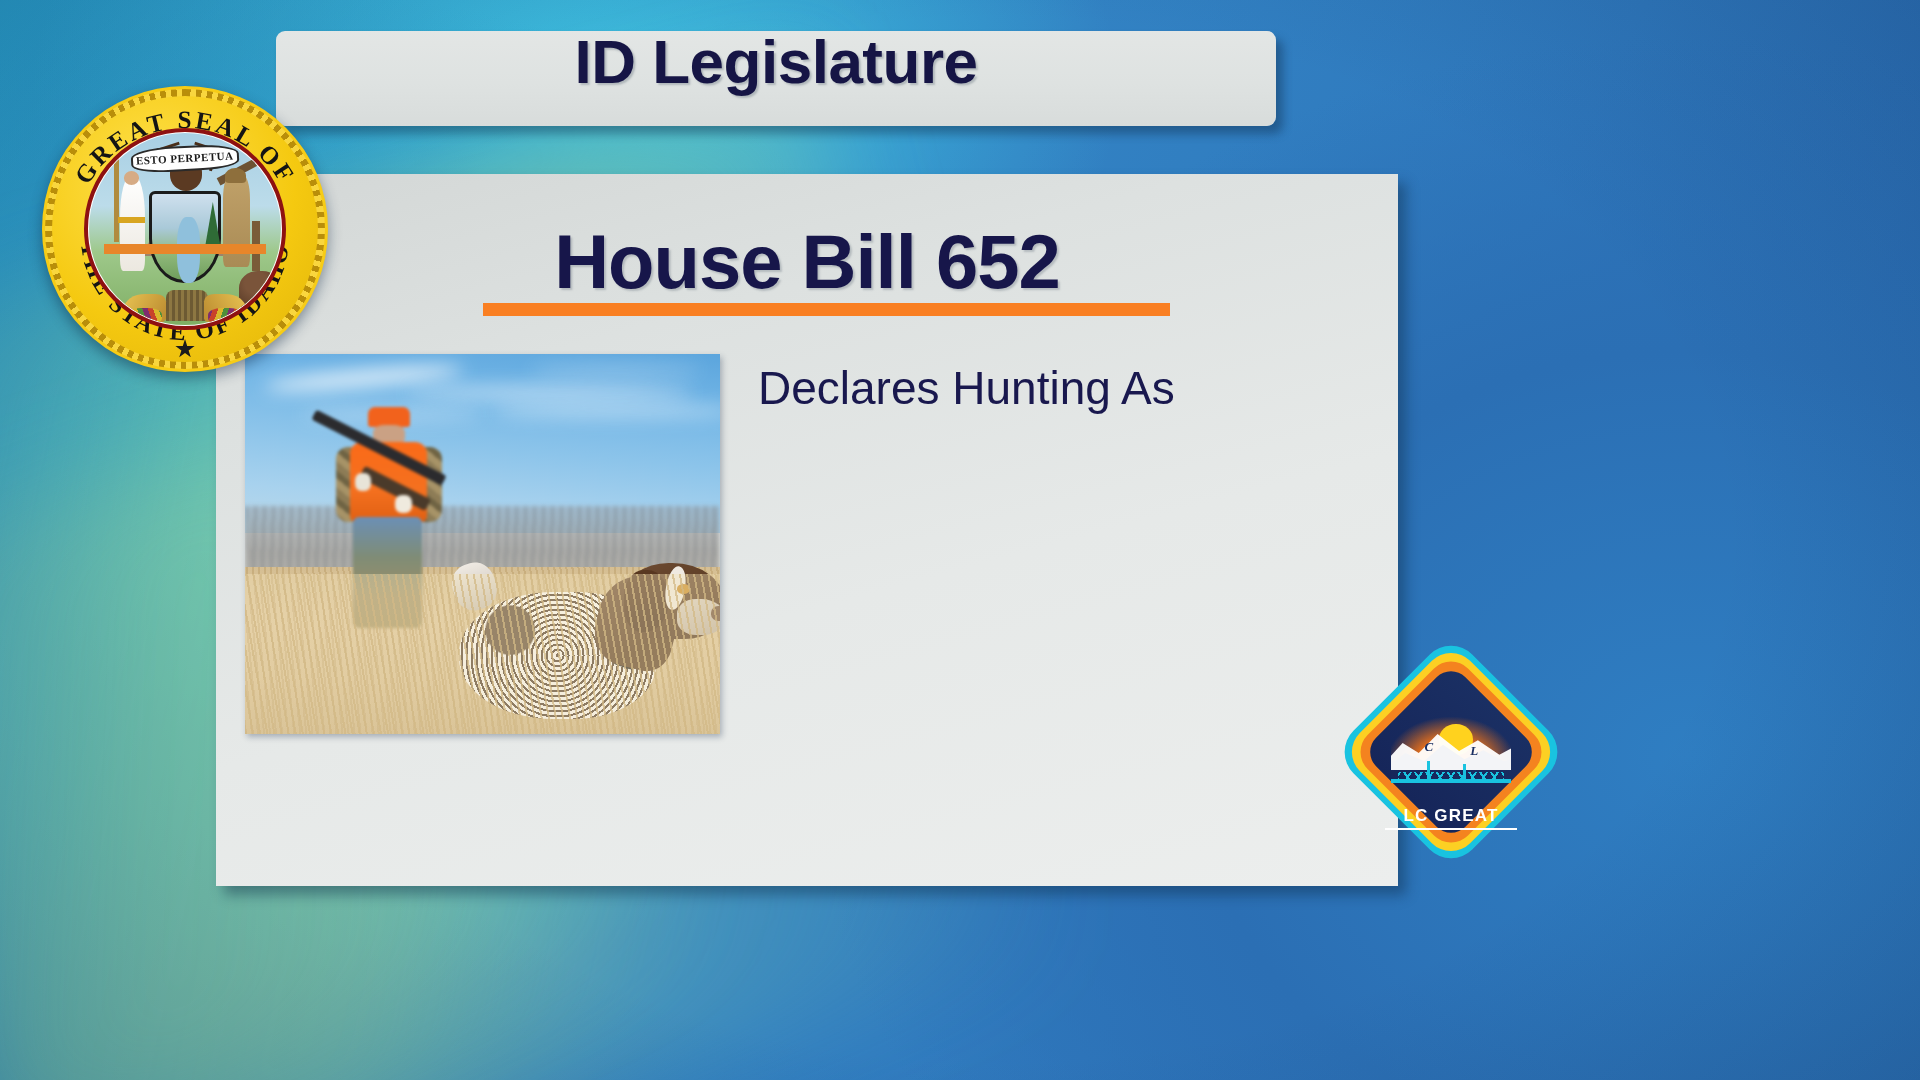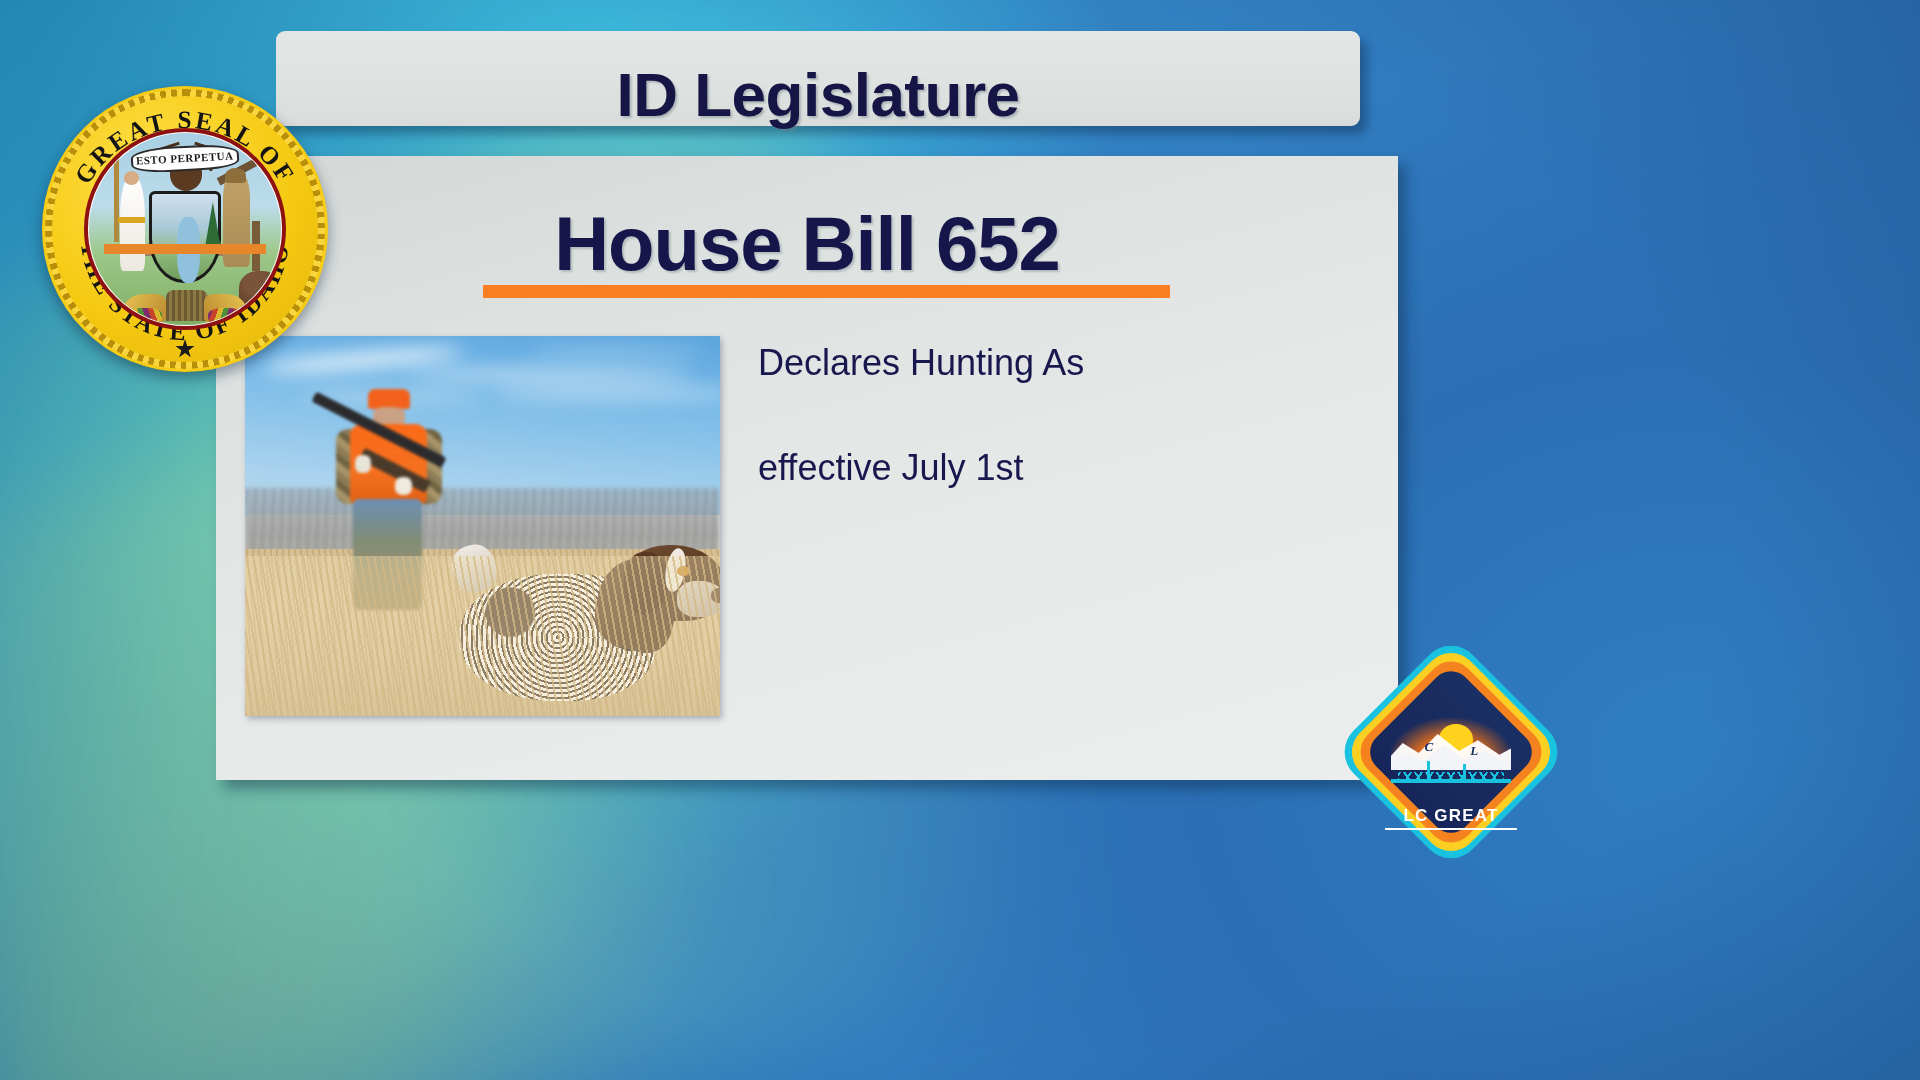--- a/index.html
+++ b/index.html
@@ -31,35 +31,35 @@
     background:linear-gradient(110deg, rgba(170,220,140,0) 0%, rgba(178,222,142,.30) 45%, rgba(170,220,150,0) 100%);
     transform:rotate(-18deg); filter:blur(52px);
   }
   .bg-vig {
     position:absolute; inset:0;
     background:radial-gradient(ellipse 1400px 1000px at 52% 50%, rgba(0,0,0,0) 52%, rgba(10,40,78,.28) 100%);
   }
 
   
   #title-card {
-    position:absolute; left:276px; top:31px; width:1084px; height:95px;
+    position:absolute; left:276px; top:31px; width:1000px; height:95px;
     background:linear-gradient(180deg,#e3e6e5 0%, #dee2e1 55%, #d8dcdb 100%);
     border-radius:9px;
     box-shadow:7px 8px 10px rgba(12,40,70,.40);
-    display:flex; align-items:flex-end; justify-content:center;
+    display:flex; align-items:flex-start; justify-content:center;
   }
   #title-card .t {
     font-size:62px; font-weight:bold; color:#161545;
     letter-spacing:-.5px; line-height:1;
     text-shadow:2px 2px 2px rgba(120,130,140,.45);
   }
 
   
   #main-card {
-    position:absolute; left:216px; top:156px; width:1182px; height:624px;
+    position:absolute; left:216px; top:174px; width:1182px; height:712px;
     background:linear-gradient(165deg,#d3d7d6 0%, #dde1e0 26%, #e6e9e8 58%, #eceeed 100%);
     box-shadow:8px 9px 12px rgba(12,40,70,.42);
   }
   #headline {
     position:absolute; left:0; top:44px; width:100%;
     text-align:center;
     font-size:76px; font-weight:bold; color:#17164a;
     letter-spacing:-1px;
     text-shadow:2px 2px 2px rgba(120,130,140,.40);
   }
@@ -131,21 +131,21 @@
   .d-tail { position:absolute; left:-2%; top:6%; width:16%; height:26%; background:linear-gradient(180deg,#efeae3 0%, #c6bdb2 100%); border-radius:44%; transform:rotate(-18deg); }
   .grass-fg {
     position:absolute; left:0; bottom:0; width:100%; height:42%;
     background:repeating-linear-gradient(80deg, rgba(214,190,140,.85) 0 2px, rgba(244,228,186,.40) 2px 7px);
     filter:blur(.6px);
   }
 
   
   #copy {
     position:absolute; left:542px; top:180px; width:600px;
-    font-size:36px; line-height:1.48; color:#19184e;
+    font-size:46px; line-height:1.48; color:#19184e;
     font-weight:400;
   }
   #copy p { margin:0; }
   #copy .gap { height:52px; }
 
   
   #seal {
     position:absolute; left:42px; top:86px; width:286px; height:286px;
     border-radius:50%;
     background:#f7cc16;
@@ -289,21 +289,20 @@
       <div class="d-nose"></div>
       <div class="d-eye"></div>
     </div>
 
     <div class="grass-fg"></div>
   </div>
 
   <div id="copy">
     <p>Declares Hunting As</p>
     <div class="gap"></div>
-    <p>effective July 1st</p>
   </div>
 </div>
 
 <div id="seal">
   <div class="seal-rope"></div>
   <div class="seal-gold"></div>
 
   <div class="seal-text">
     <svg viewBox="0 0 286 286">
       <defs>

